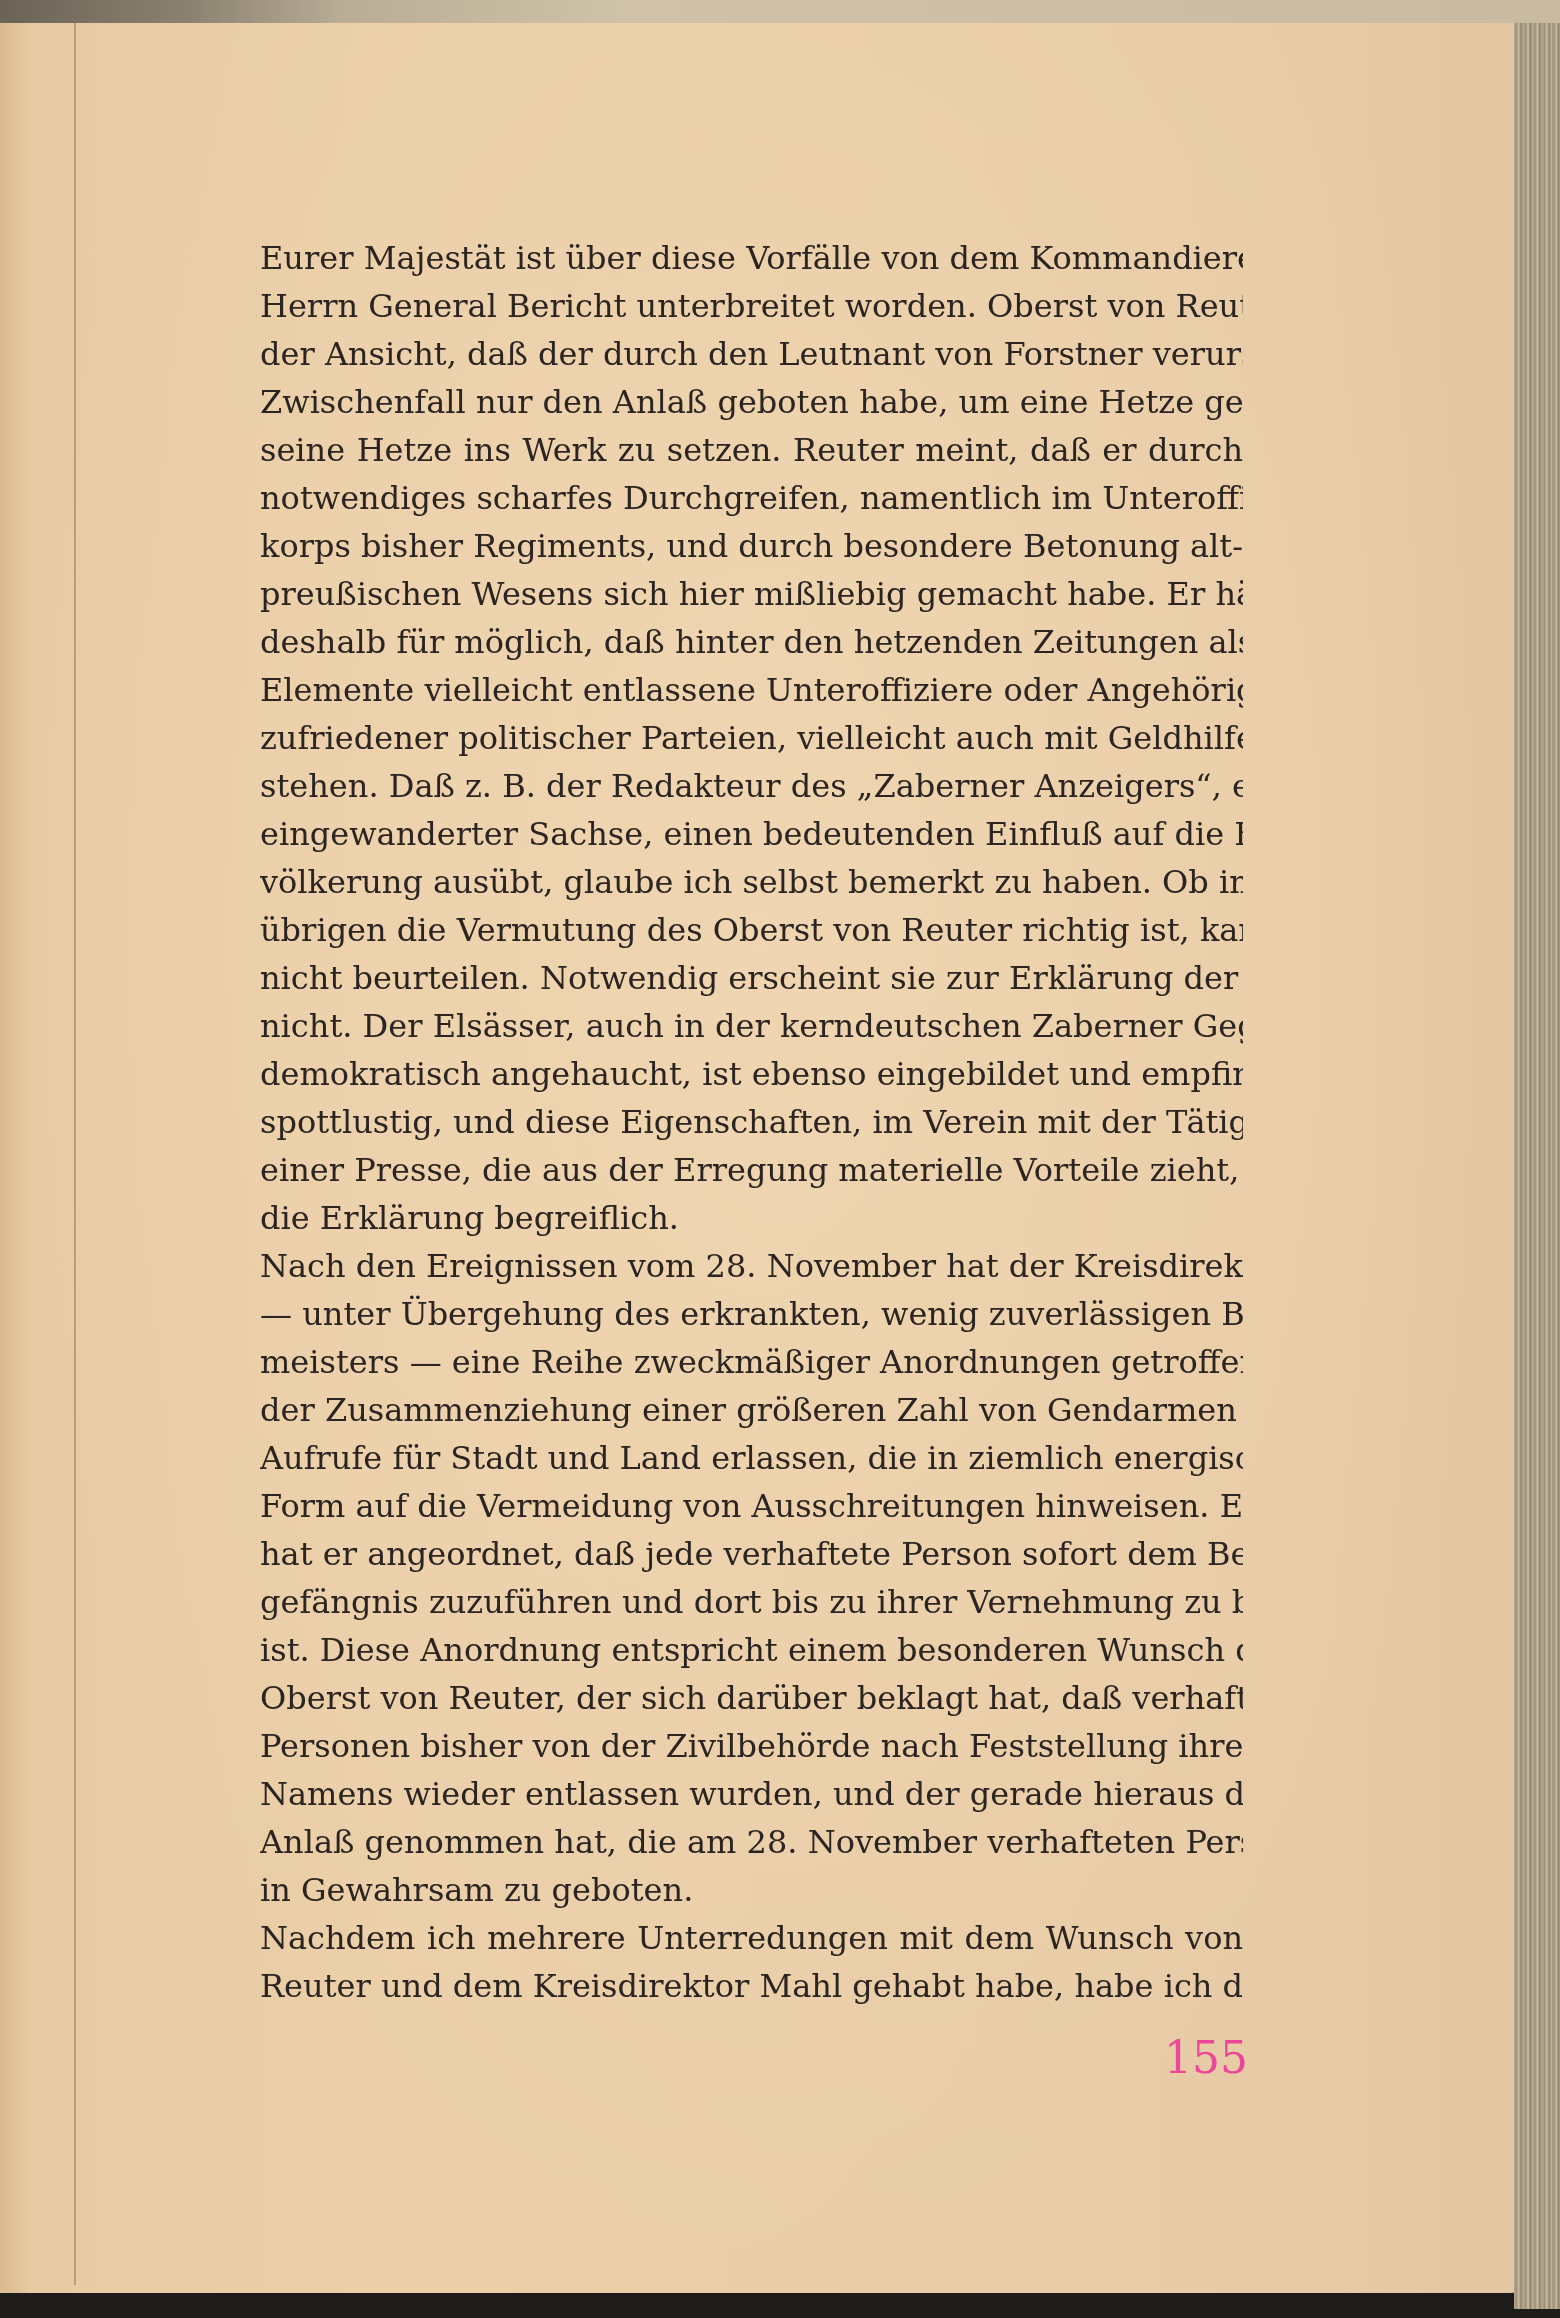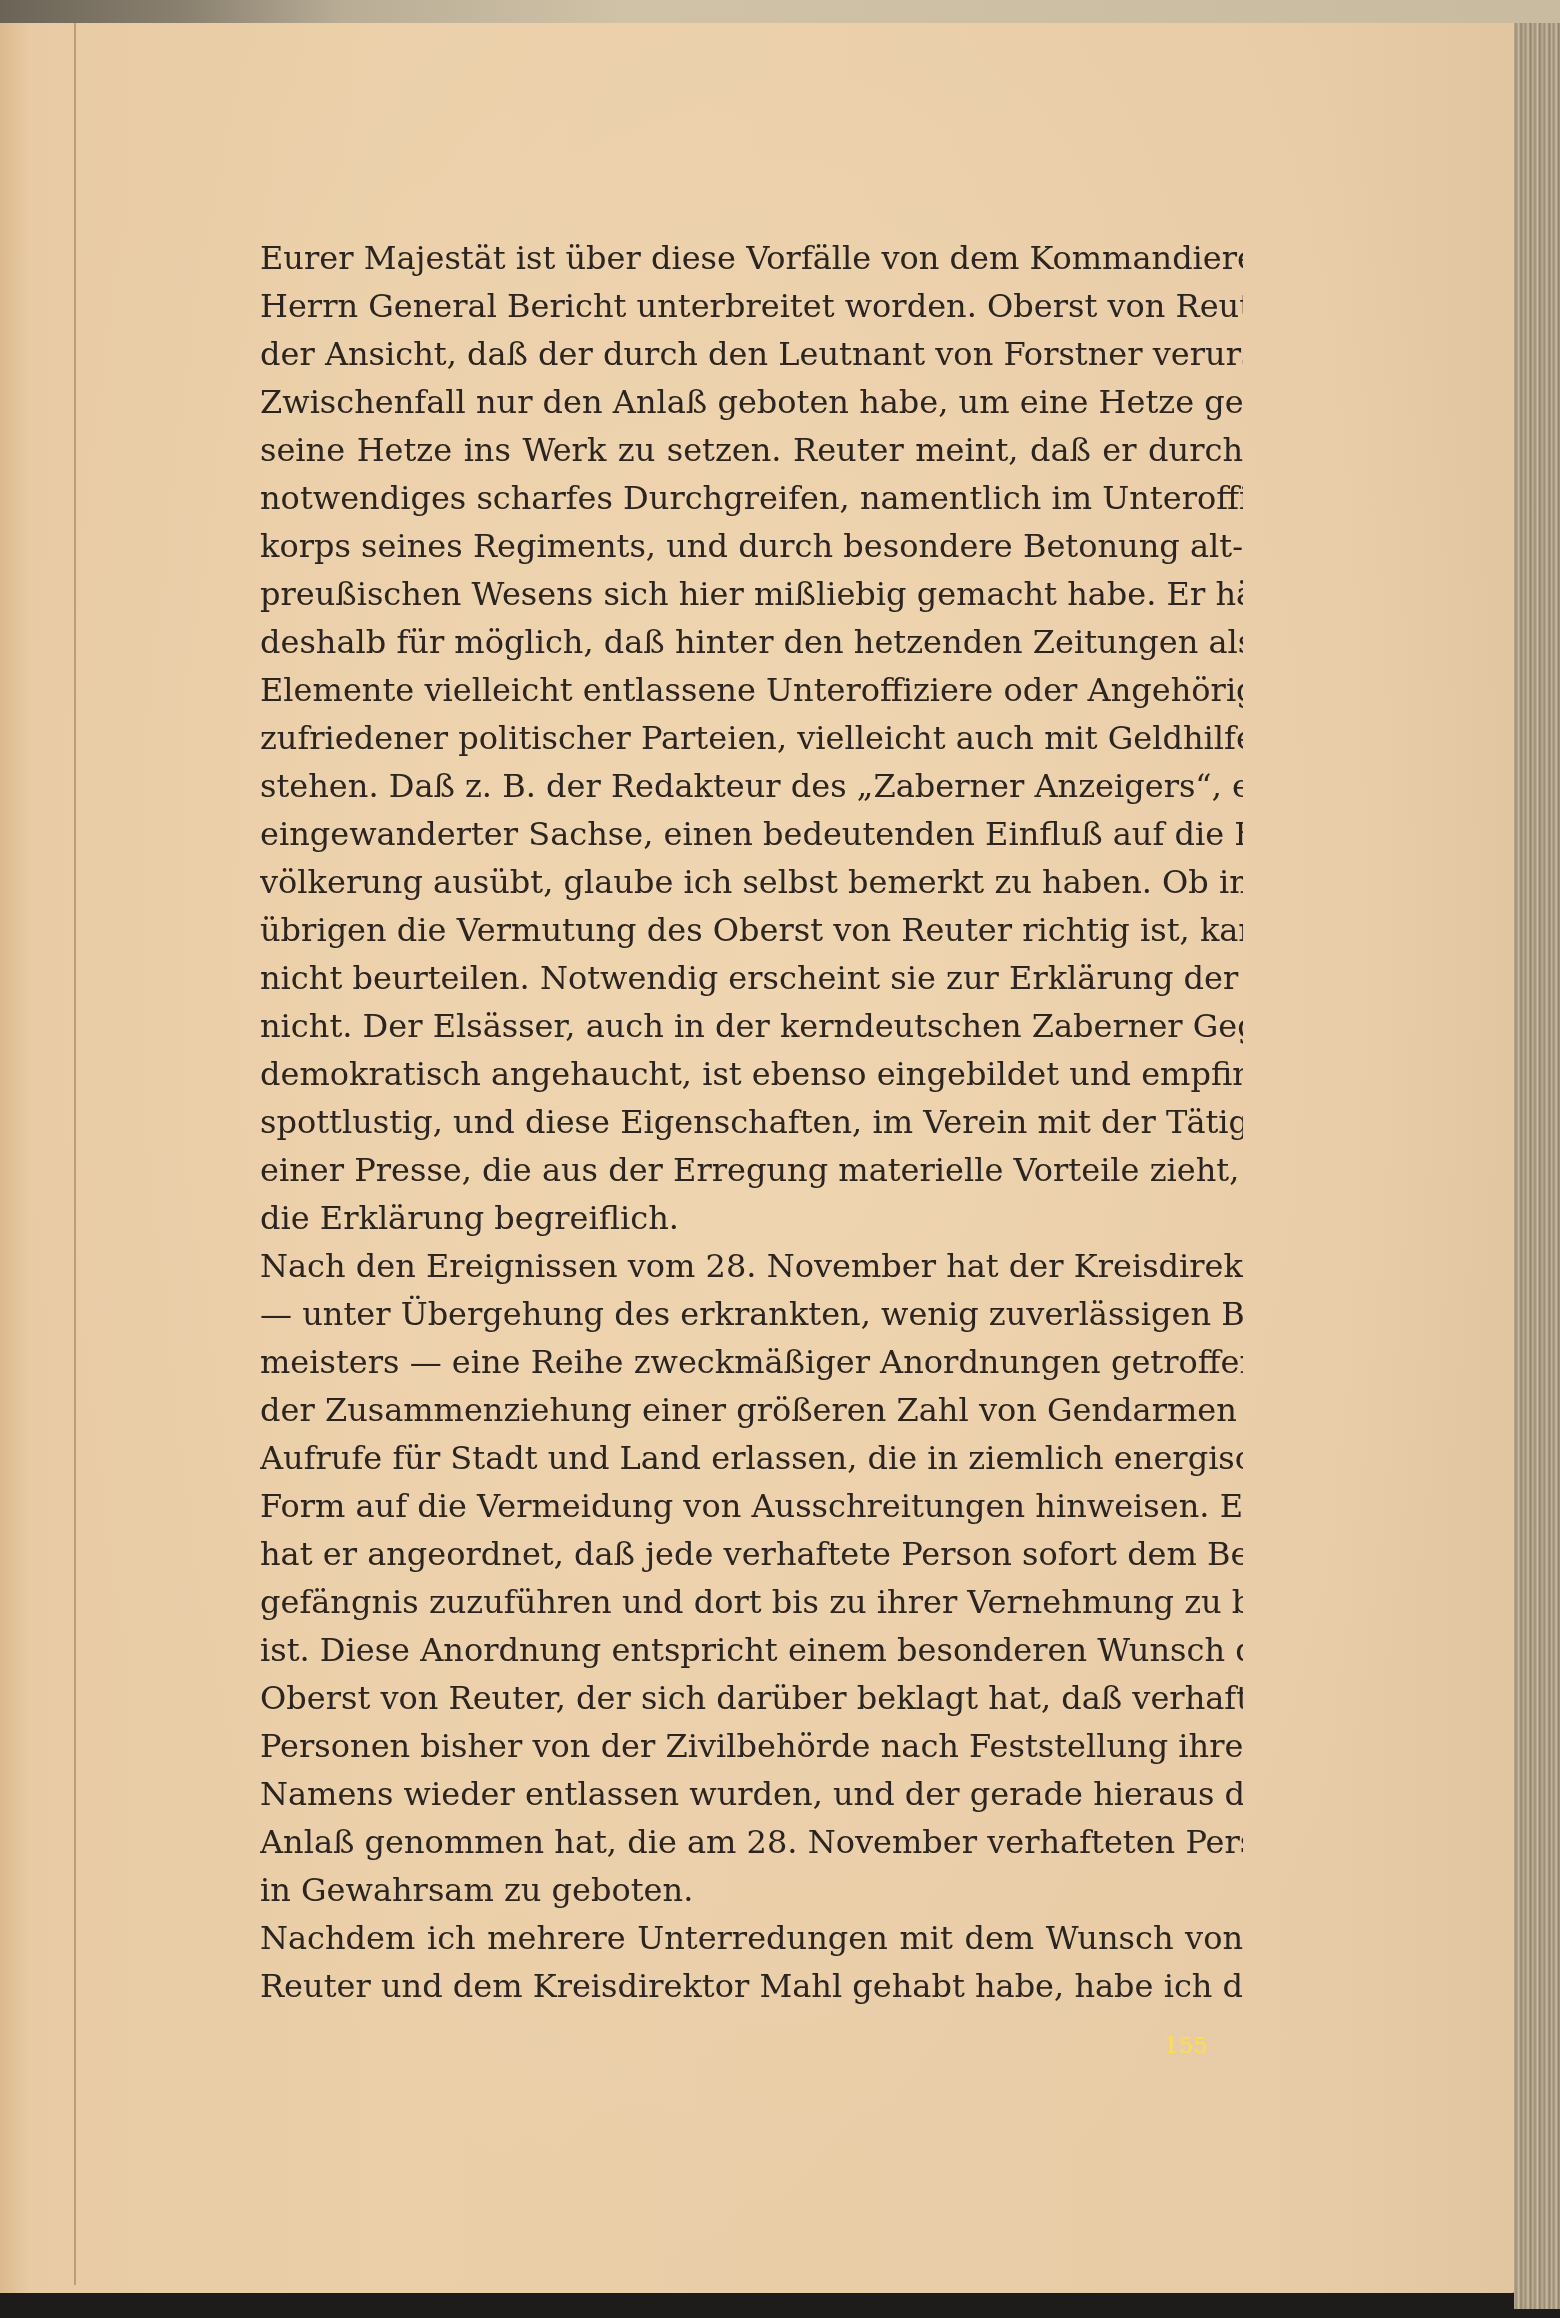--- a/index.html
+++ b/index.html
@@ -32,40 +32,40 @@
     font-family:"DejaVu Serif", serif;
     font-size:32px; line-height:48px;
     color:#2b2420;
     text-align:justify;
   }
   .para { margin:0; text-indent:0; }
   .line { display:block; text-align:justify; text-align-last:justify; white-space:nowrap; overflow:hidden; }
   .line.last { text-align-last:left; }
   .page-number {
     position:absolute; left:1164px; top:2032px;
-    font-family:"DejaVu Serif", serif; font-size:23px; color:#fde047;
+    font-family:"DejaVu Serif", serif; font-size:44px; color:#ec4899;
   }
 </style>
 </head>
 <body>
 
 <div class="top-band"></div>
 <div class="page"></div>
 <div class="gutter-line"></div>
 <div class="page-edges"></div>
 
 <div class="text-block">
   <div class="para">
     <span class="line" style="padding-left:0">Eurer Majestät ist über diese Vorfälle von dem Kommandierenden</span>
     <span class="line">Herrn General Bericht unterbreitet worden. Oberst von Reuter ist</span>
     <span class="line">der Ansicht, daß der durch den Leutnant von Forstner verursachte</span>
     <span class="line">Zwischenfall nur den Anlaß geboten habe, um eine Hetze gegen</span>
     <span class="line">seine Hetze ins Werk zu setzen. Reuter meint, daß er durch</span>
     <span class="line">notwendiges scharfes Durchgreifen, namentlich im Unteroffizier-</span>
-    <span class="line">korps seines Regiments, und durch besondere Betonung alt-</span>
+    <span class="line">korps bisher Regiments, und durch besondere Betonung alt-</span>
     <span class="line">preußischen Wesens sich hier mißliebig gemacht habe. Er hält es</span>
     <span class="line">deshalb für möglich, daß hinter den hetzenden Zeitungen als treibende</span>
     <span class="line">Elemente vielleicht entlassene Unteroffiziere oder Angehörige un-</span>
     <span class="line">zufriedener politischer Parteien, vielleicht auch mit Geldhilfe,</span>
     <span class="line">stehen. Daß z. B. der Redakteur des „Zaberner Anzeigers“, ein</span>
     <span class="line">eingewanderter Sachse, einen bedeutenden Einfluß auf die Be-</span>
     <span class="line">völkerung ausübt, glaube ich selbst bemerkt zu haben. Ob im</span>
     <span class="line">übrigen die Vermutung des Oberst von Reuter richtig ist, kann ich</span>
     <span class="line">nicht beurteilen. Notwendig erscheint sie zur Erklärung der Vorgänge</span>
     <span class="line">nicht. Der Elsässer, auch in der kerndeutschen Zaberner Gegend</span>

